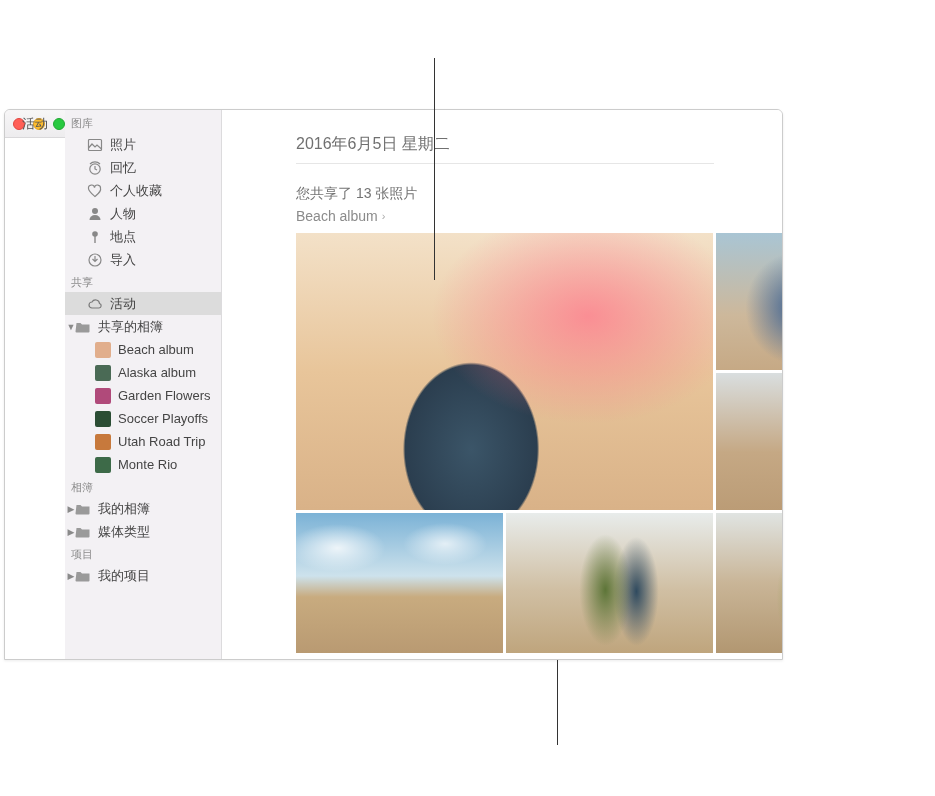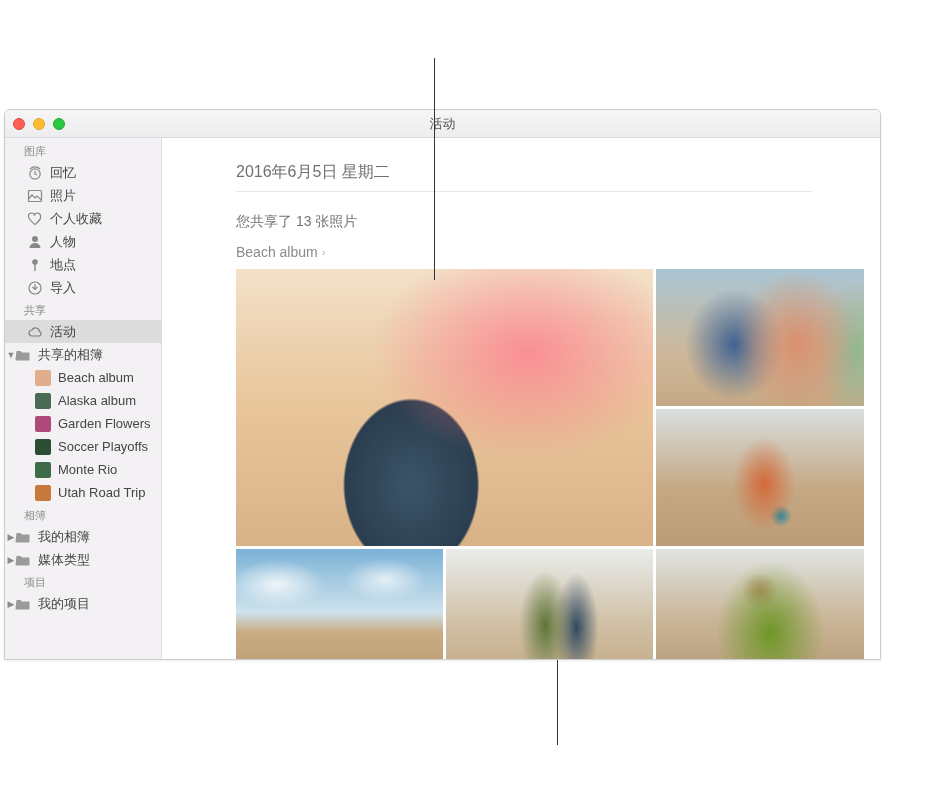--- a/index.html
+++ b/index.html
@@ -26,29 +26,29 @@
     top: 660px;
     width: 1px;
     height: 85px;
     background: #333;
     z-index: 100;
   }
   .window {
     position: absolute;
     top: 109px;
     left: 4px;
-    width: 877px;
+    width: 779px;
     height: 551px;
     background: #fff;
     border: 1px solid #ccc;
     border-radius: 6px 6px 0 0;
     overflow: hidden;
     box-shadow: 0 1px 3px rgba(0,0,0,0.08);
     display: flex;
-    flex-direction: column;
+    flex-direction: row;
   }
   .titlebar {
     height: 28px;
     background: linear-gradient(#f7f6f7, #edecee);
     border-bottom: 1px solid #d9d8da;
     display: flex;
     align-items: center;
     padding-left: 8px;
     position: relative;
   }
@@ -71,21 +71,20 @@
     border-right: 1px solid #dcdbdd;
     font-size: 13px;
     color: #454545;
     overflow-y: auto;
     padding-top: 2px;
   }
   .sb-section {
     font-size: 11px;
     color: #8b8b8b;
     padding: 4px 6px 2px 6px;
-    margin-left: 13px;
   }
   .sb-item {
     display: flex;
     align-items: center;
     padding: 2px 4px 2px 8px;
     height: 23px;
     cursor: default;
   }
   .sb-item.indent { padding-left: 22px; }
   .sb-item.indent2 { padding-left: 30px; }
@@ -124,21 +123,21 @@
   .date-header {
     font-size: 16px;
     color: #707070;
     padding-bottom: 8px;
     border-bottom: 1px solid #e6e6e6;
     margin-bottom: 21px;
   }
   .subtitle {
     font-size: 14px;
     color: #737373;
-    margin-bottom: 12px;
+    margin-bottom: 4px;
   }
   .album-link {
     font-size: 14px;
     color: #8b8b8b;
     display: inline-flex;
     align-items: center;
     margin-bottom: 9px;
   }
   .album-link .chev {
     margin-left: 4px;
@@ -225,41 +224,41 @@
 
   <div class="content">
 
     <div class="sidebar">
 
       <div class="sb-section">图库</div>
 
       <div class="sb-item indent">
         <span class="sb-icon">
           <svg width="16" height="16" viewBox="0 0 16 16">
+              <rect x="1.5" y="2.5" width="13" height="11" rx="1" fill="none" stroke="#888" stroke-width="1.2"></rect>
+              <polyline points="1.5,11 5,7 8,10 10,8 14.5,12" fill="none" stroke="#888" stroke-width="1.2"></polyline>
+            </svg>
+        </span>
+        <span class="sb-label">照片</span>
+      </div>
+
+      <div class="sb-item indent">
+        <span class="sb-icon">
+          <svg width="16" height="16" viewBox="0 0 16 16">
               <circle cx="8" cy="9" r="5.2" fill="none" stroke="#888" stroke-width="1.2"></circle>
               <path d="M8 6 v3 l2 1" fill="none" stroke="#888" stroke-width="1.2"></path>
               <path d="M3 4 a7 7 0 0 1 10 0" fill="none" stroke="#888" stroke-width="1.2"></path>
             </svg>
         </span>
         <span class="sb-label">回忆</span>
       </div>
 
       <div class="sb-item indent">
         <span class="sb-icon">
           <svg width="16" height="16" viewBox="0 0 16 16">
-              <rect x="1.5" y="2.5" width="13" height="11" rx="1" fill="none" stroke="#888" stroke-width="1.2"></rect>
-              <polyline points="1.5,11 5,7 8,10 10,8 14.5,12" fill="none" stroke="#888" stroke-width="1.2"></polyline>
-            </svg>
-        </span>
-        <span class="sb-label">照片</span>
-      </div>
-
-      <div class="sb-item indent">
-        <span class="sb-icon">
-          <svg width="16" height="16" viewBox="0 0 16 16">
               <path d="M8 13.5 C4 10 1.5 8 1.5 5.4 a3 3 0 0 1 6-0.7 a3 3 0 0 1 6 0.7 C14.5 8 12 10 8 13.5 Z" fill="none" stroke="#888" stroke-width="1.2"></path>
             </svg>
         </span>
         <span class="sb-label">个人收藏</span>
       </div>
 
       <div class="sb-item indent">
         <span class="sb-icon">
           <svg width="16" height="16" viewBox="0 0 16 16">
               <circle cx="8" cy="5" r="3" fill="#888"></circle>
@@ -320,26 +319,26 @@
       </div>
       <div class="sb-item indent2">
         <span class="thumb" style="background:#b04a7a"></span>
         <span class="sb-label">Garden Flowers</span>
       </div>
       <div class="sb-item indent2">
         <span class="thumb" style="background:#2b4d34"></span>
         <span class="sb-label">Soccer Playoffs</span>
       </div>
       <div class="sb-item indent2">
+        <span class="thumb" style="background:#c7793c"></span>
+        <span class="sb-label">Utah Road Trip</span>
+      </div>
+      <div class="sb-item indent2">
         <span class="thumb" style="background:#3d6a48"></span>
         <span class="sb-label">Monte Rio</span>
-      </div>
-      <div class="sb-item indent2">
-        <span class="thumb" style="background:#c7793c"></span>
-        <span class="sb-label">Utah Road Trip</span>
       </div>
 
       <div class="sb-section">相簿</div>
 
       <div class="sb-item has-disc" style="padding-left:2px">
         <span class="disc"></span>
         <span class="sb-icon">
           <svg width="16" height="16" viewBox="0 0 16 16">
               <path d="M1.5 4 h4 l1.5 1.5 h7.5 v7 a1 1 0 0 1 -1 1 h-12 a1 1 0 0 1 -1 -1 Z" fill="#9a9a9a"></path>
             </svg>

